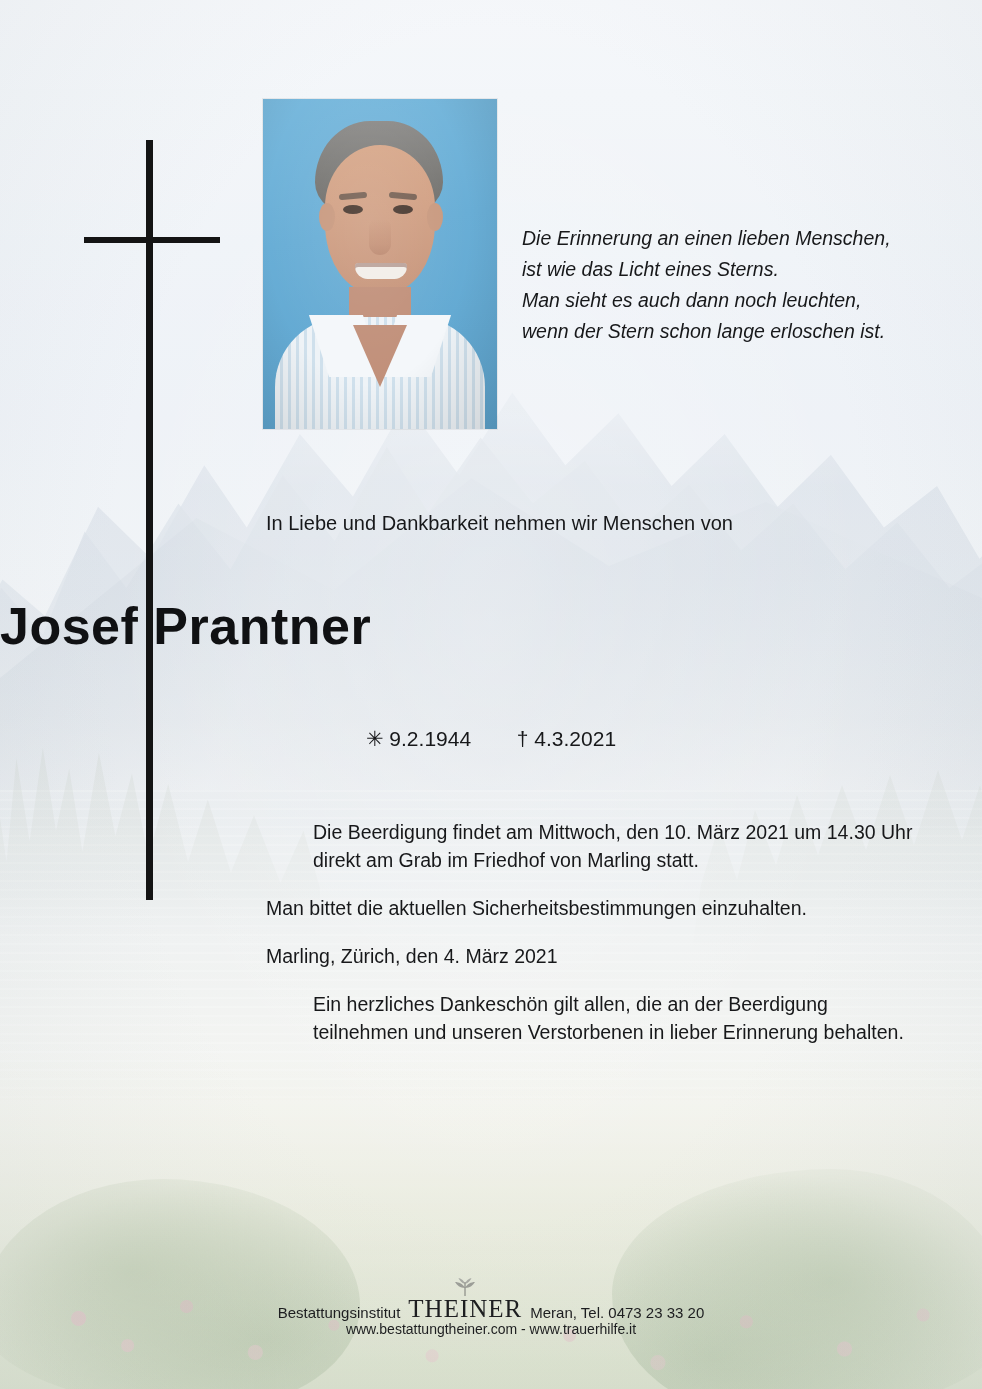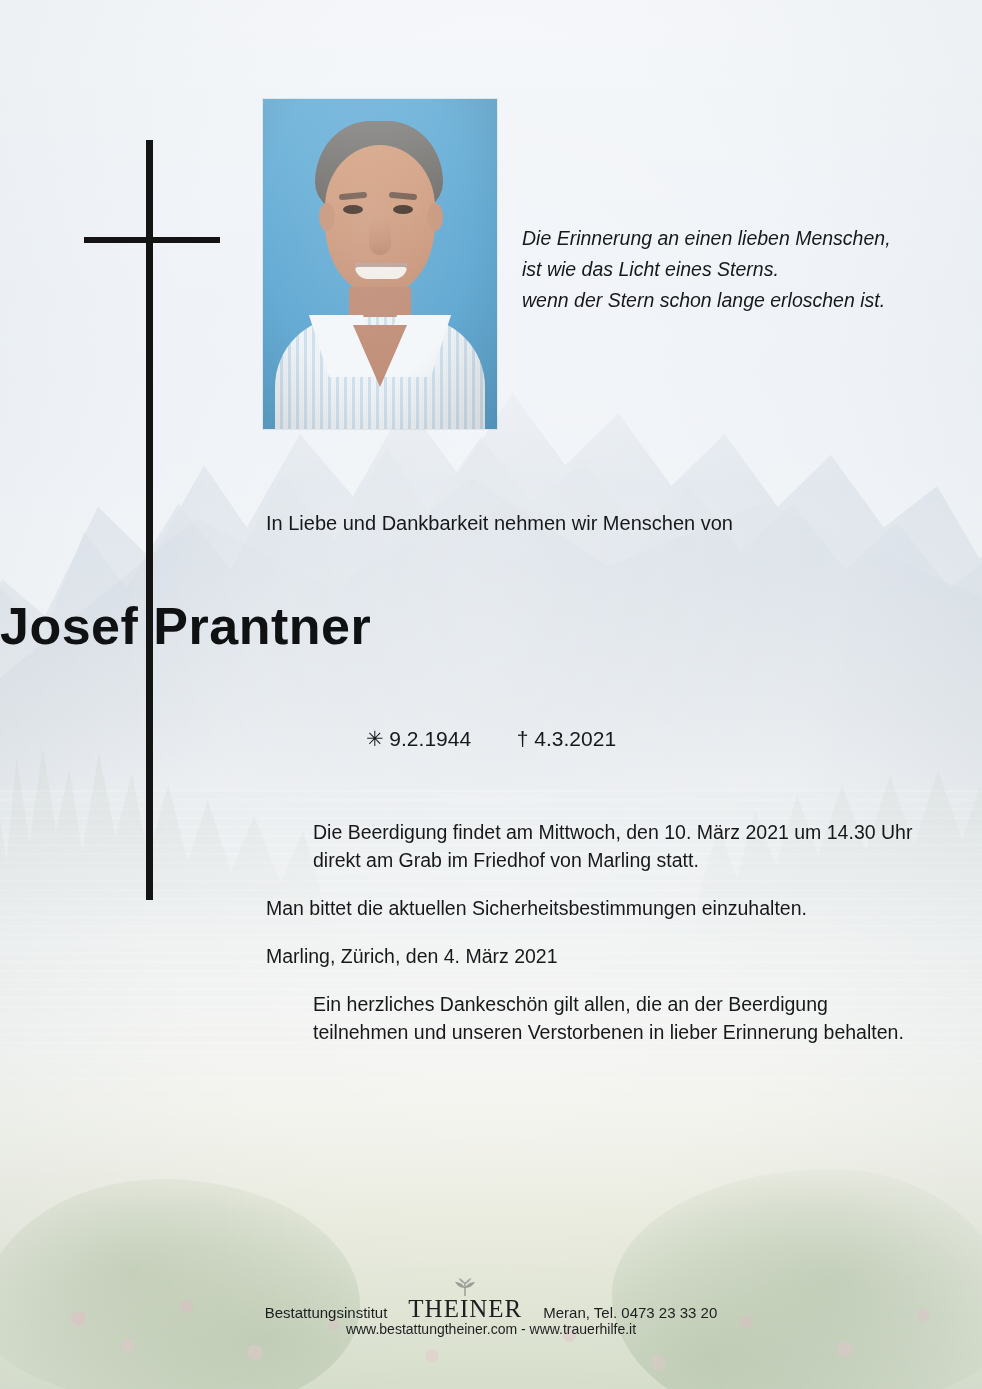--- a/index.html
+++ b/index.html
@@ -393,21 +393,21 @@
     right: 0;
     bottom: 52px;
     text-align: center;
     color: #1d1e20;
   }
   .footer-line1 {
     font-size: 15px;
     display: flex;
     align-items: flex-end;
     justify-content: center;
-    gap: 21px;
+    gap: 8px;
   }
   .footer-logo {
     font-family: "Liberation Serif", serif;
     font-size: 25px;
     letter-spacing: 1px;
     line-height: 1;
     position: relative;
   }
   .footer-sprig {
     position: absolute;
@@ -462,20 +462,21 @@
     <div class="shirt"></div>
     <div class="collar-l"></div>
     <div class="collar-r"></div>
     <div class="vee"></div>
     <div class="shade"></div>
   </div>
 
   <div class="quote">
     <div>Die Erinnerung an einen lieben Menschen,</div>
     <div>ist wie das Licht eines Sterns.</div>
+    <div>Man sieht es auch dann noch leuchten,</div>
     <div>wenn der Stern schon lange erloschen ist.</div>
   </div>
 
   <div class="farewell">In Liebe und Dankbarkeit nehmen wir Menschen  von</div>
 
   <div class="name">Josef Prantner</div>
 
   <div class="dates">
     <span>✳</span>
     <span>9.2.1944</span>

